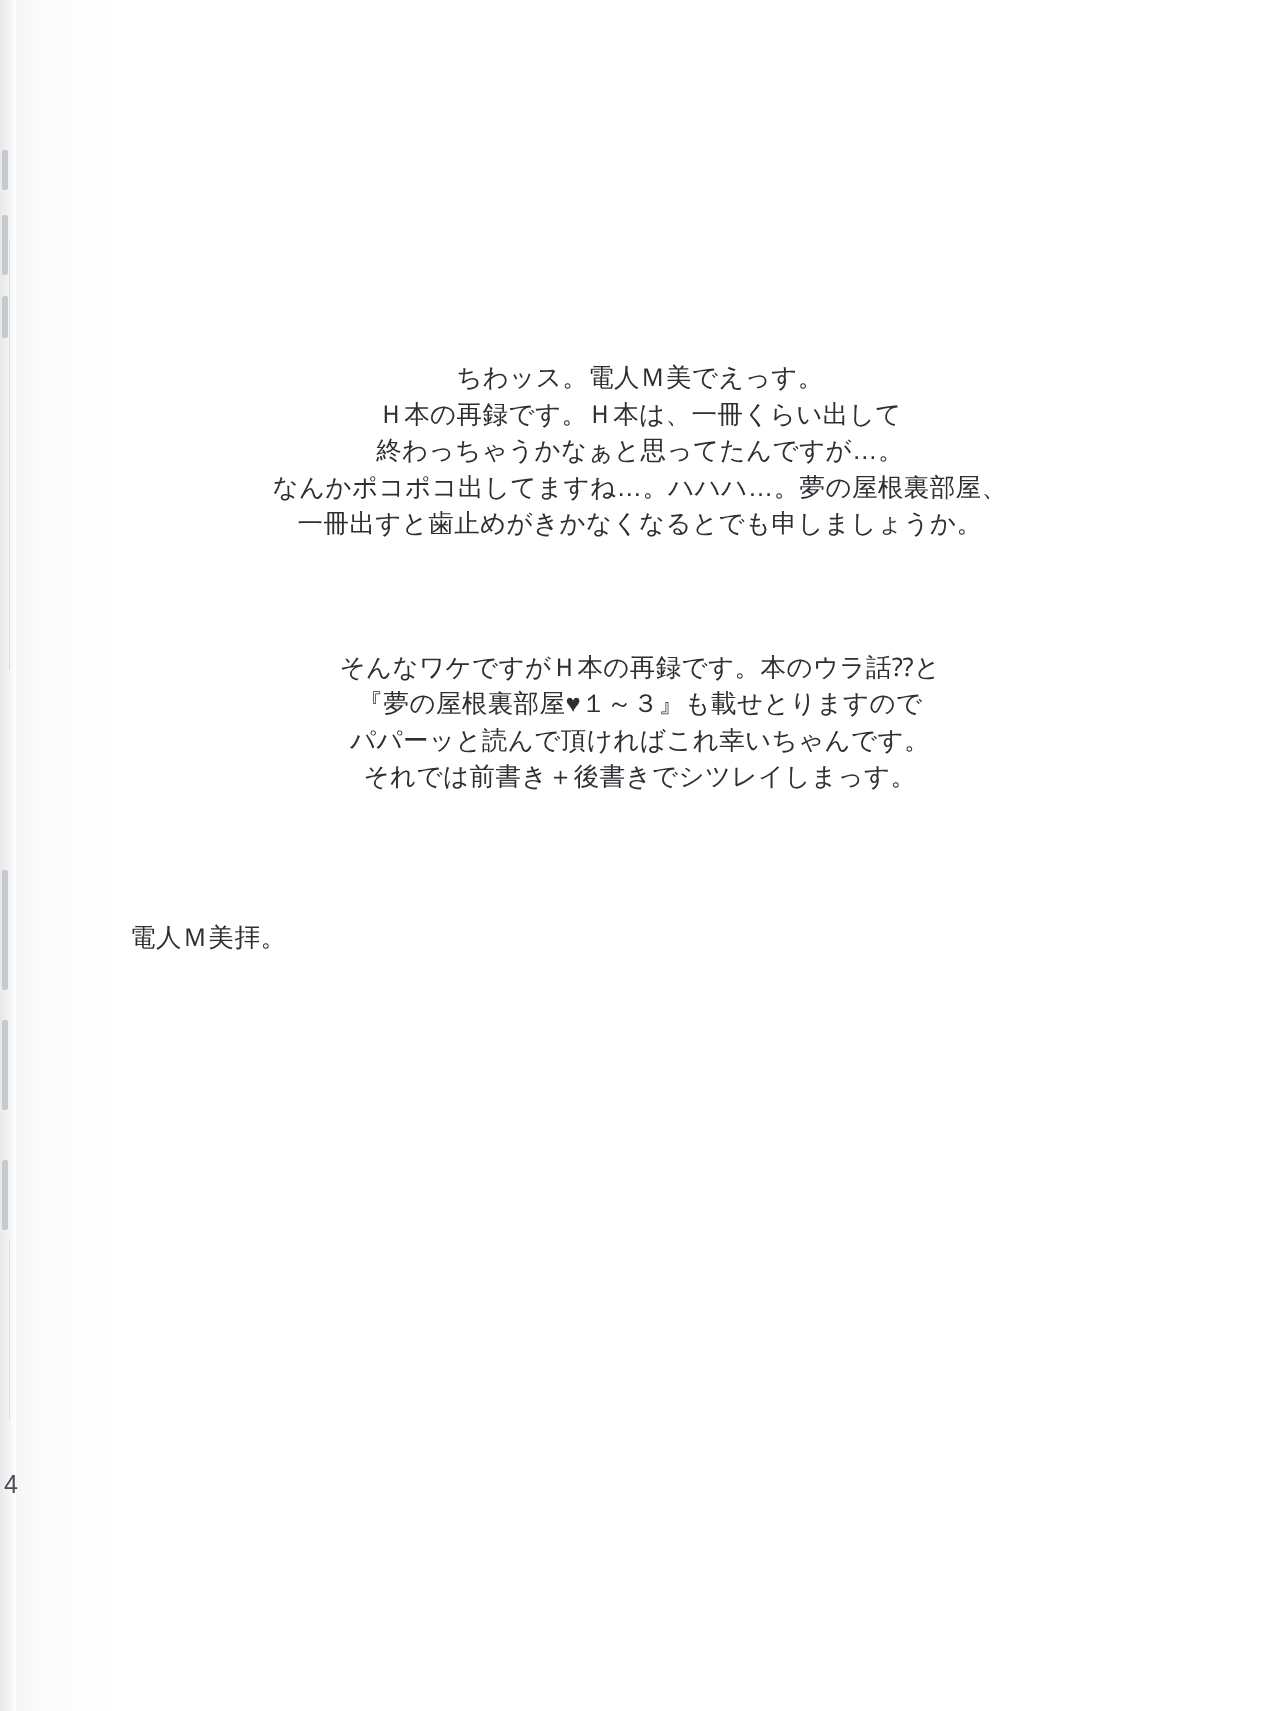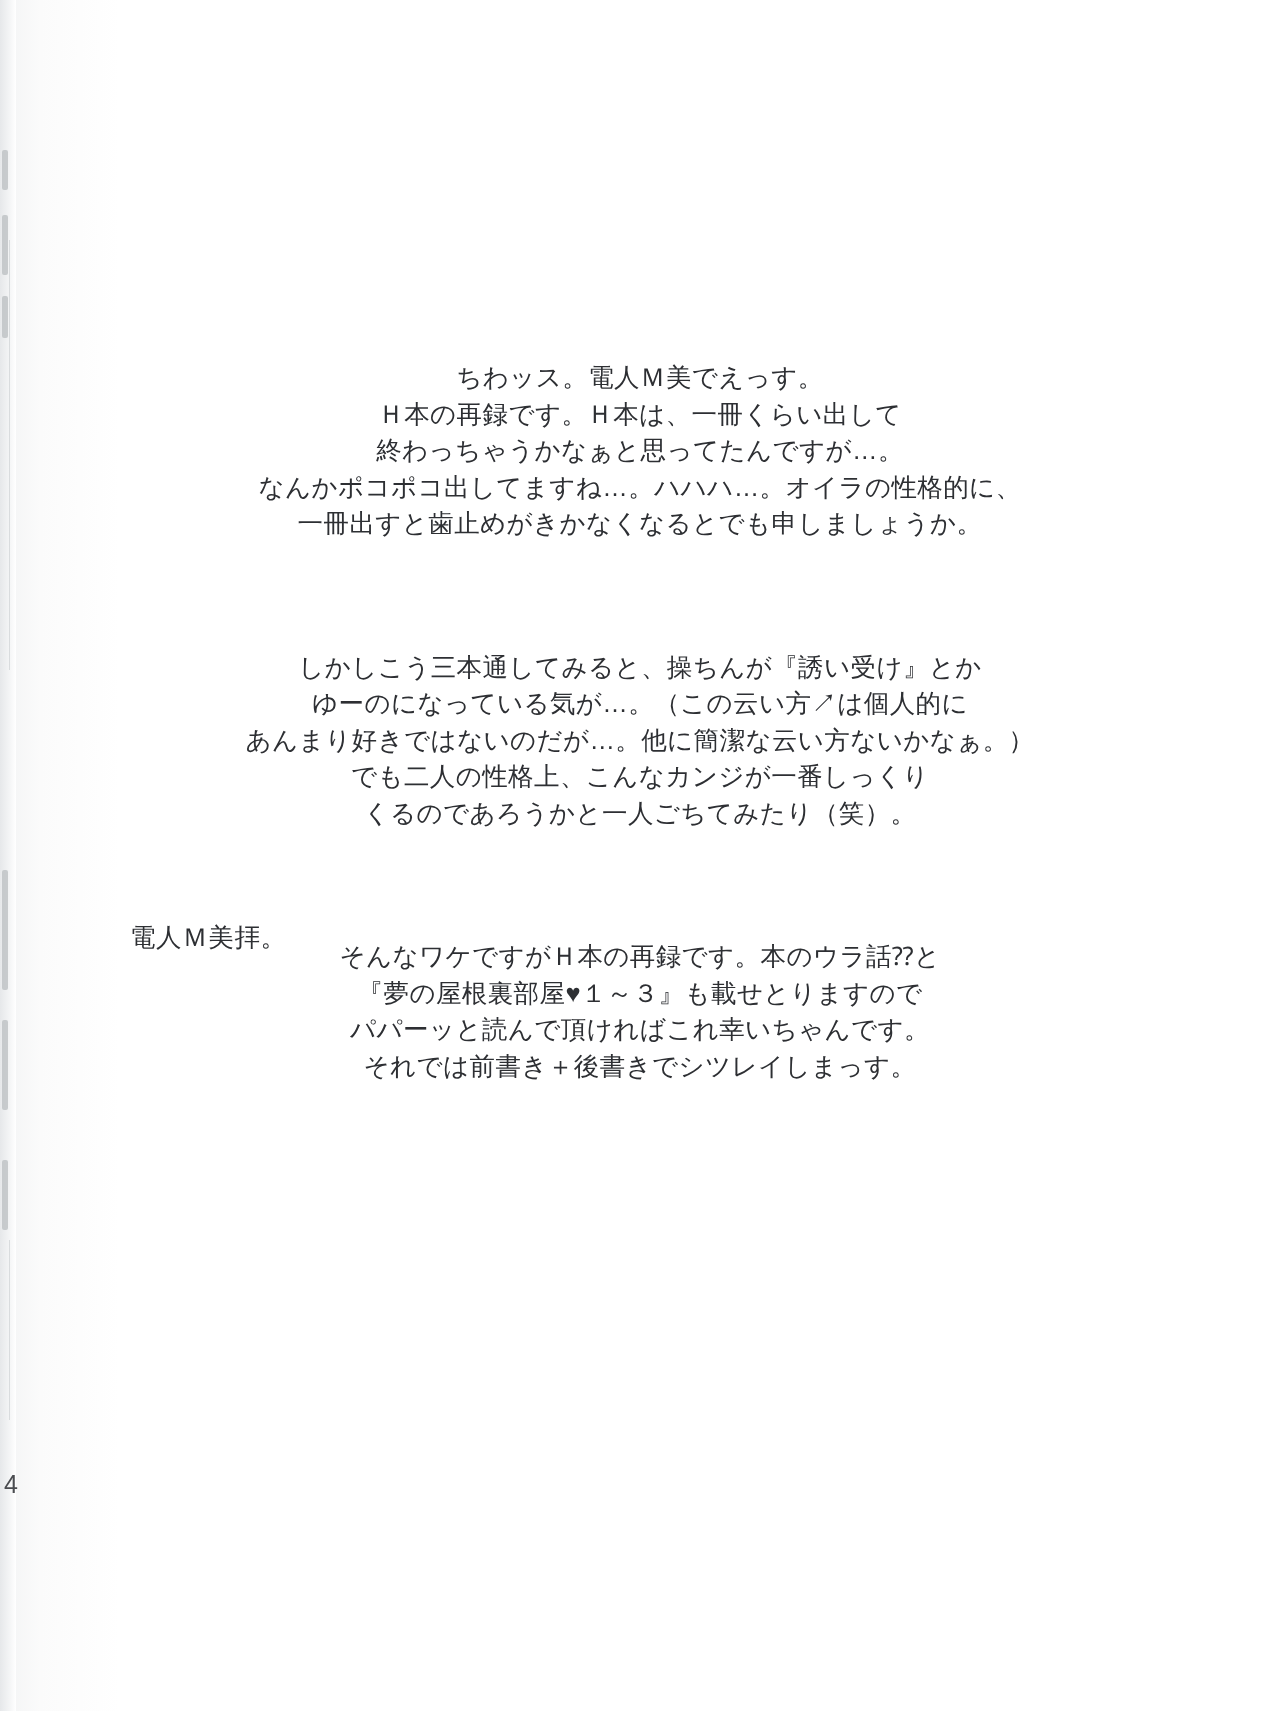--- a/index.html
+++ b/index.html
@@ -107,27 +107,22 @@
 <div class="scan-mark" style="top:1160px;height:70px;"></div>
 <div class="scan-line" style="top:240px;height:430px;"></div>
 <div class="scan-line" style="top:1240px;height:180px;"></div>
 
 <div class="content">
 
   <div class="body-text">
     <p class="para">ちわッス。電人Ｍ美でえっす。
 Ｈ本の再録です。Ｈ本は、一冊くらい出して
 終わっちゃうかなぁと思ってたんですが…。
-なんかポコポコ出してますね…。ハハハ…。オイラの性格的に、
+なんかポコポコ出してますね…。ハハハ…。夢の屋根裏部屋、
 一冊出すと歯止めがきかなくなるとでも申しましょうか。</p>
-    <p class="para">しかしこう三本通してみると、操ちんが『誘い受け』とか
-ゆーのになっている気が…。（この云い方↗は個人的に
-あんまり好きではないのだが…。他に簡潔な云い方ないかなぁ。）
-でも二人の性格上、こんなカンジが一番しっくり
-くるのであろうかと一人ごちてみたり（笑）。</p>
     <p class="para">そんなワケですがＨ本の再録です。本のウラ話⁇と
 『夢の屋根裏部屋♥１～３』も載せとりますので
 パパーッと読んで頂ければこれ幸いちゃんです。
 それでは前書き＋後書きでシツレイしまっす。</p>
   </div>
 
   <div class="signature">電人Ｍ美拝。</div>
 
   <div class="page-number">4</div>
 

